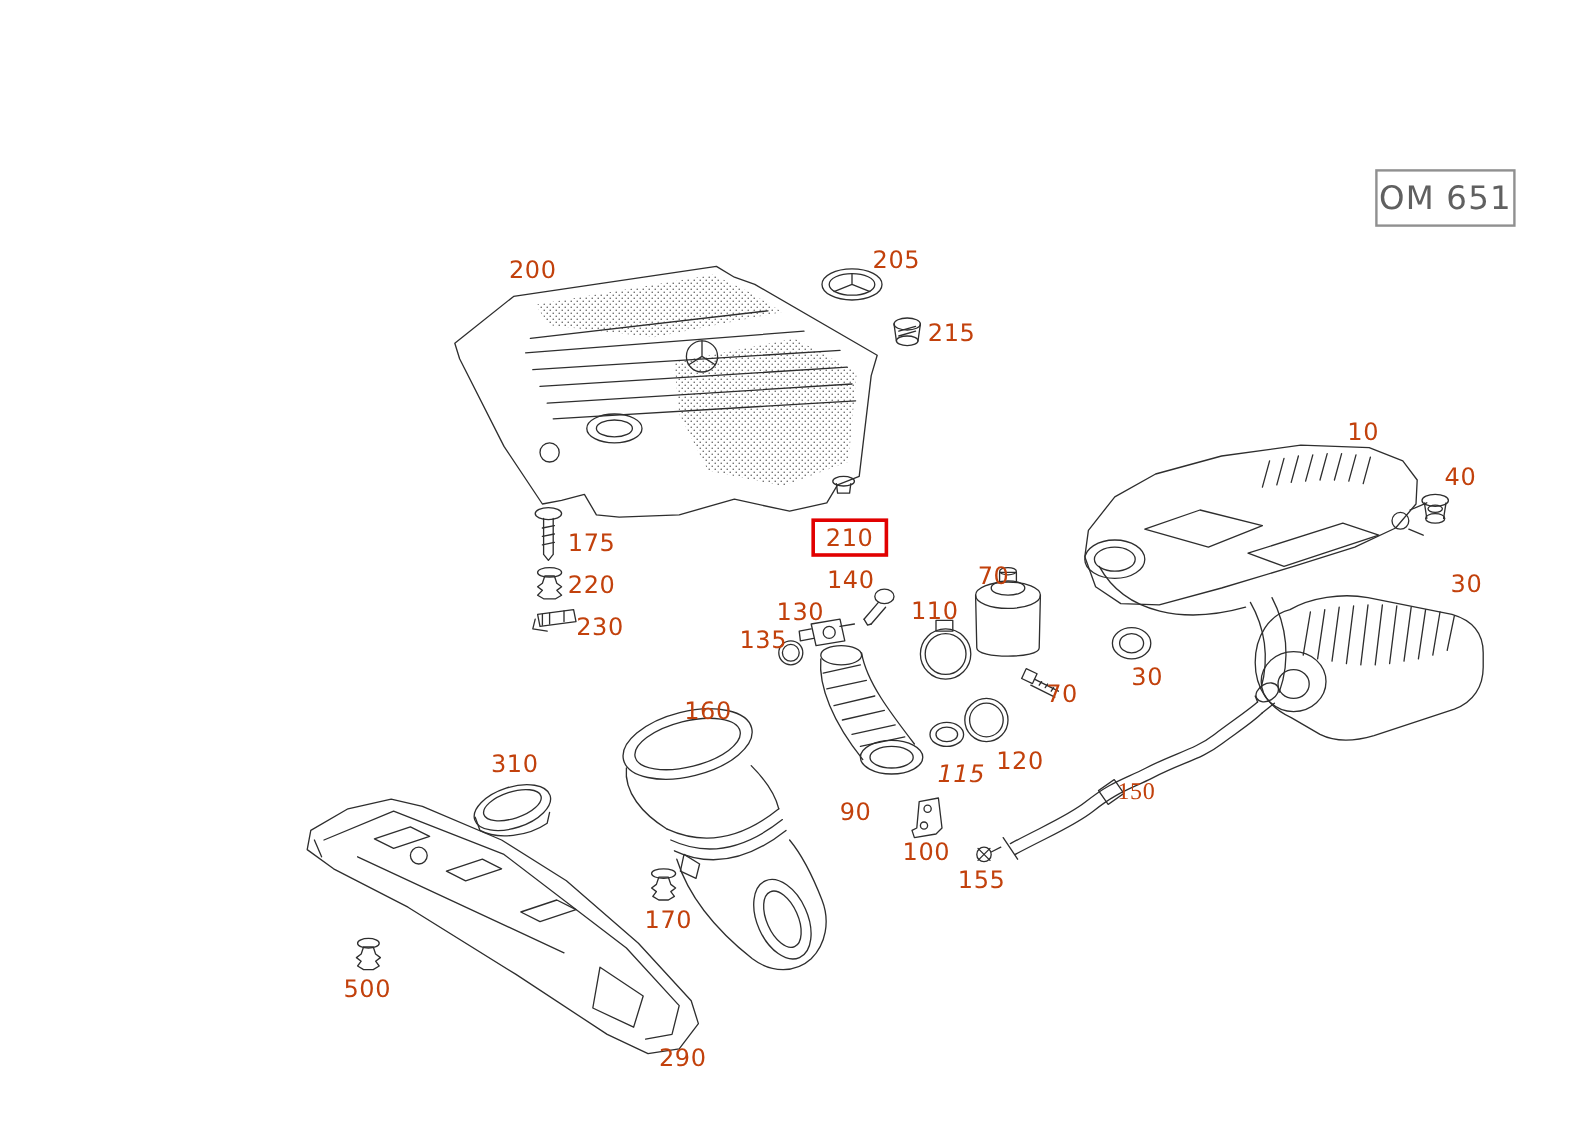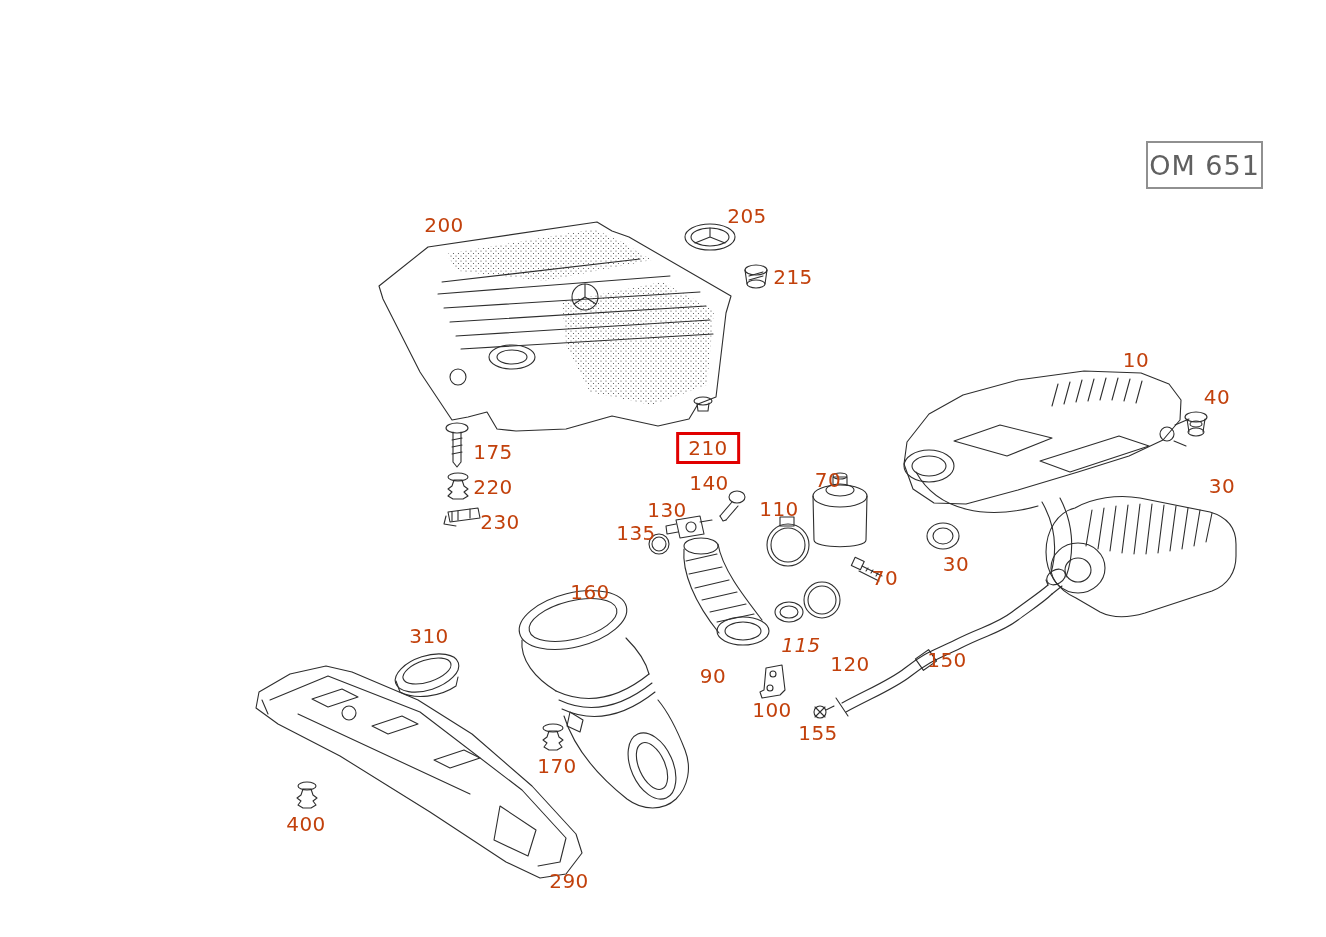--- a/index.html
+++ b/index.html
@@ -265,29 +265,29 @@
       <div class="part-label" style="left: 493px; top: 452px;">175</div>
       <div class="part-label" style="left: 493px; top: 487px;">220</div>
       <div class="part-label" style="left: 500px; top: 522px;">230</div>
       <div class="part-label" style="left: 1136px; top: 360px;">10</div>
       <div class="part-label" style="left: 1217px; top: 397px;">40</div>
       <div class="part-label" style="left: 1222px; top: 486px;">30</div>
       <div class="part-label" style="left: 956px; top: 564px;">30</div>
       <div class="part-label" style="left: 828px; top: 480px;">70</div>
       <div class="part-label" style="left: 885px; top: 578px;">70</div>
       <div class="part-label" style="left: 779px; top: 509px;">110</div>
-      <div class="part-label" style="left: 850px; top: 664px;">120</div>
+      <div class="part-label" style="left: 850px; top: 634px;">120</div>
       <div class="part-label" style="left: 801px; top: 645px; font-style: italic;">115</div>
       <div class="part-label" style="left: 709px; top: 483px;">140</div>
       <div class="part-label" style="left: 667px; top: 510px;">130</div>
       <div class="part-label" style="left: 636px; top: 533px;">135</div>
       <div class="part-label" style="left: 713px; top: 676px;">90</div>
       <div class="part-label" style="left: 772px; top: 710px;">100</div>
       <div class="part-label" style="left: 818px; top: 733px;">155</div>
-      <div class="part-label" style="left: 947px; top: 660px;">150</div>
+      <div class="part-label" style="left: 947px; top: 660px; font-family: Liberation Serif, serif;">150</div>
       <div class="part-label" style="left: 556px; top: 592px; margin-left: 34px;">160</div>
       <div class="part-label" style="left: 557px; top: 766px;">170</div>
       <div class="part-label" style="left: 429px; top: 636px;">310</div>
-      <div class="part-label" style="left: 306px; top: 824px;">400</div>
+      <div class="part-label" style="left: 306px; top: 824px;">500</div>
       <div class="part-label" style="left: 569px; top: 881px;">290</div>
     </div>
 
 </div>
 
 </body></html>

